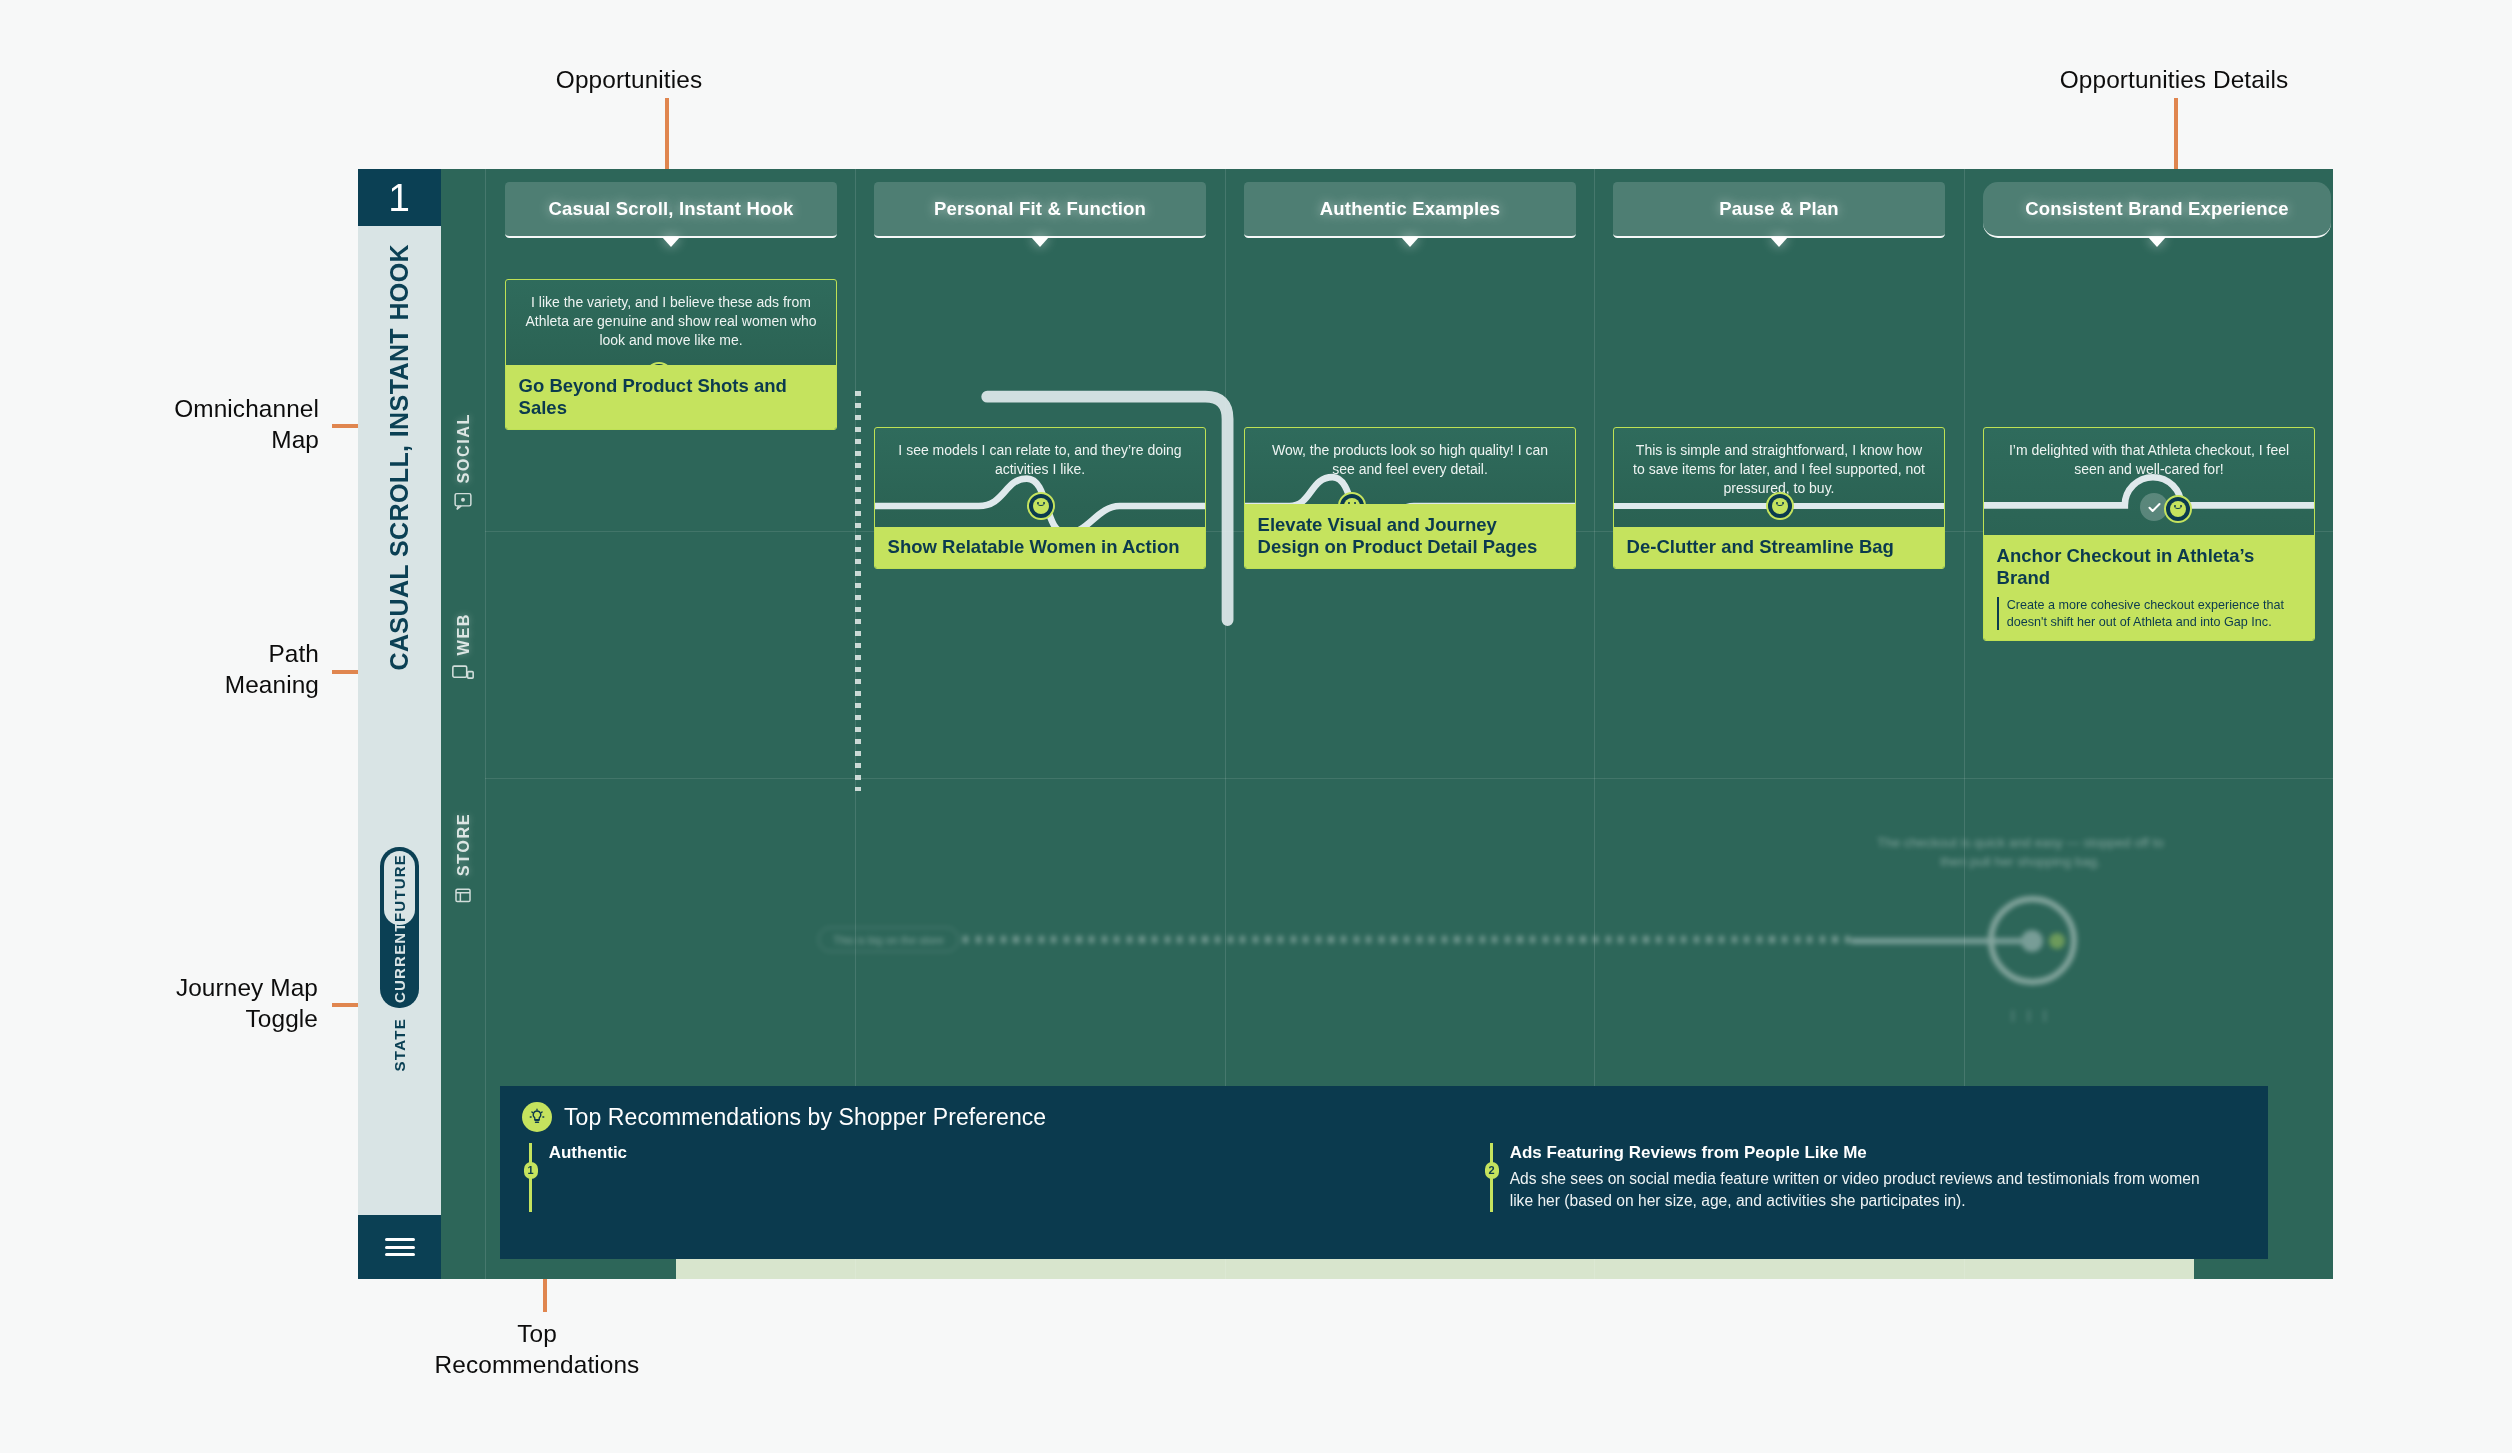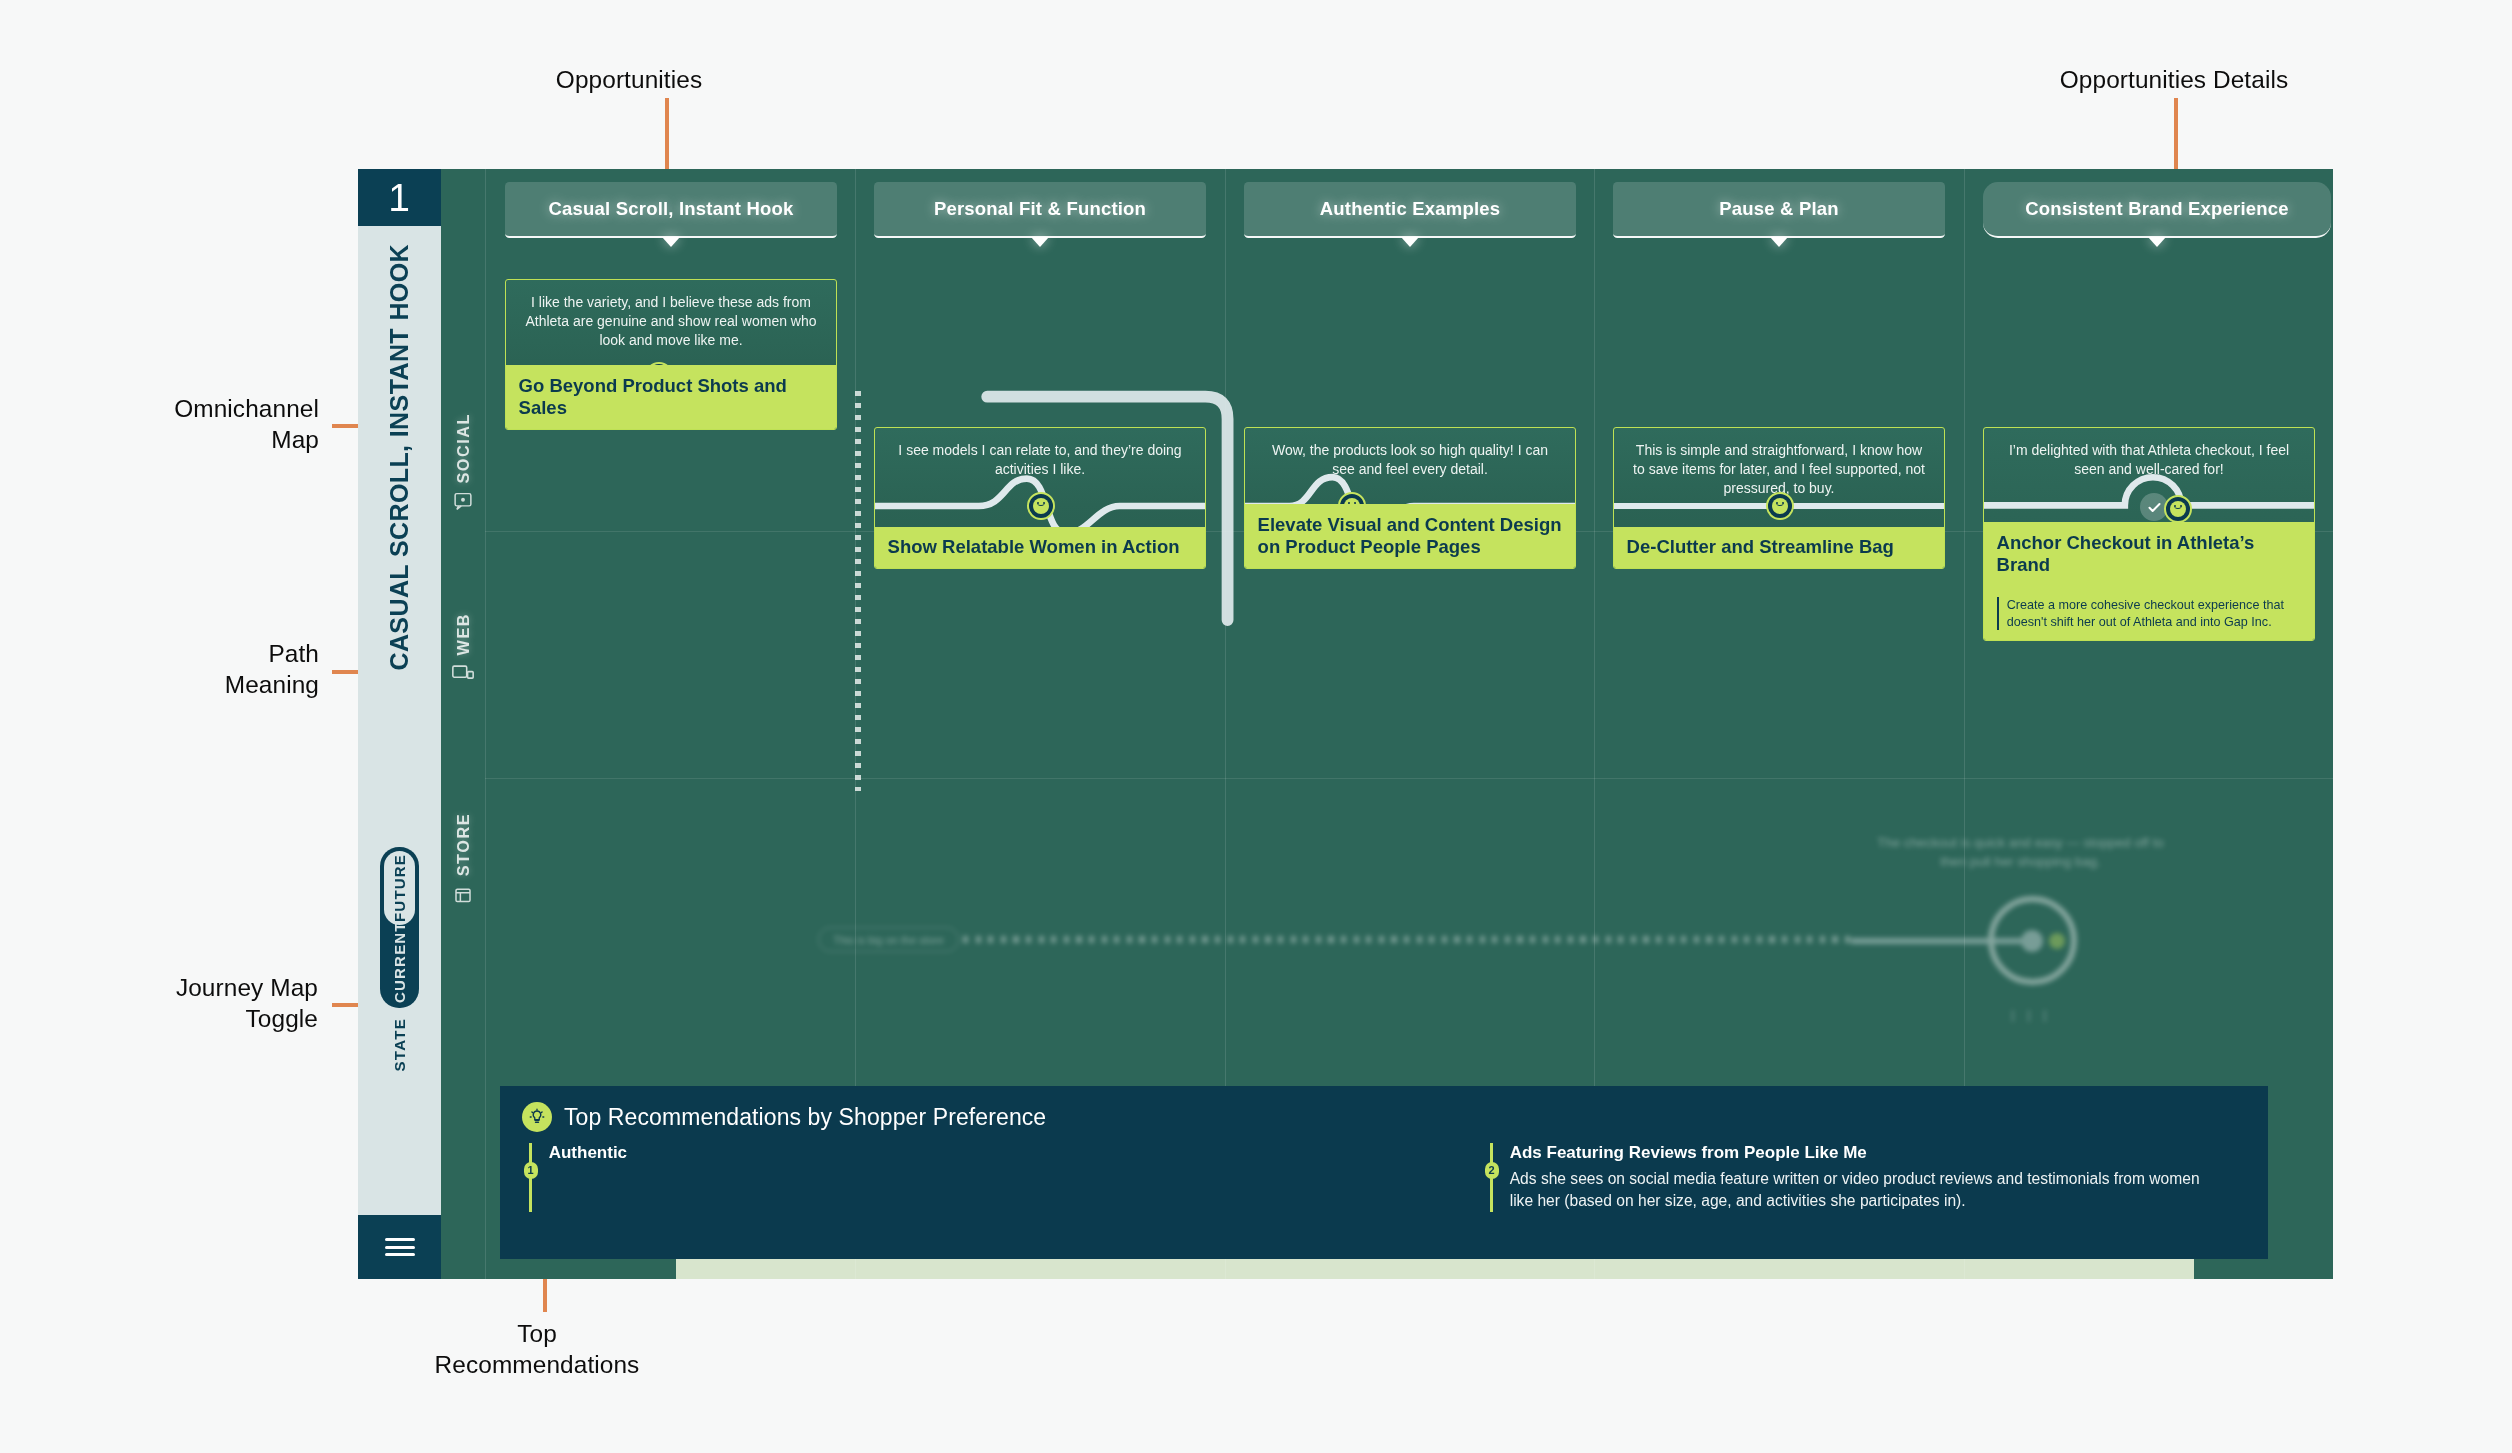--- a/index.html
+++ b/index.html
@@ -79,21 +79,21 @@
          border-right: 9.6px solid transparent; border-top: 10.4px solid #ffffff;
          filter: drop-shadow(0 0 6px rgba(255,255,255,.6)); }
 
   
   .card { position: absolute; border: 1.5px solid #bfe154; border-radius: 3px;
           overflow: hidden; background: linear-gradient(180deg,#2f6b5c 0%, #2b6354 55%, #295f51 100%); }
   .card .quote { color: #eef4f2; font-size: 14px; line-height: 1.38; text-align: center;
                  padding: 12.6px 16.3px 0 16.3px; }
   .card .label { background: #c5e35e; color: #0b3a4e; font-weight: bold;
                  font-size: 18.5px; line-height: 1.2; padding: 9.6px 12.6px; }
-  .card .label .desc { display: block; margin-top: 21px; font-size: 12.6px; font-weight: normal;
+  .card .label .desc { display: block; margin-top: 8px; font-size: 12.6px; font-weight: normal;
                  line-height: 1.32; border-left: 2.2px solid #0b3a4e; padding-left: 8.1px; color: #0b3a4e; }
 
   
   .smiley { position: absolute; width: 28px; height: 28px; border-radius: 50%;
             background: #0b3a4e; border: 2.2px solid #c5e35e; display: flex;
             align-items: center; justify-content: center; }
   .smiley .face { width: 16.3px; height: 16.3px; border-radius: 50%; background: #c5e35e;
             position: relative; }
   .smiley .face::before, .smiley .face::after { content: ""; position: absolute;
             width: 2.2px; height: 2.2px; border-radius: 50%; background: #0b3a4e; top: 4.4px; }
@@ -274,21 +274,21 @@
     <div class="card" style="left:886px; top:258px; width:332px; height:142px;">
       <div class="quote">Wow, the products look so high quality! I can see and feel every detail.</div>
       <svg style="position:absolute; left:0; top:46px; width:332px; height:64px; overflow:visible;" viewBox="0 0 448 86" width="332" height="64">
         <path d="M 0 43 H 60 C 90 43 88 4 118 4 C 148 4 142 82 172 82 C 200 82 198 43 228 43 H 448" fill="none" stroke="#dfe9ec" stroke-width="9" stroke-linecap="round"></path>
       </svg>
       <div class="smiley" style="left:93px; top:64px;">
         <div class="face"></div>
           <div class="mouth"></div>
       </div>
       <div class="label" style="position:absolute; left:0; right:0; bottom:0;">
-        <span>Elevate Visual and Content Design on Product People Pages</span>
+        <span>Elevate Visual and Journey Design on Product Detail Pages</span>
       </div>
     </div>
 
     <div class="card" style="left:1255px; top:258px; width:332px; height:142px;">
       <div class="quote">This is simple and straightforward, I know how to save items for later, and I feel supported, not pressured, to buy.</div>
       <div style="position:absolute; left:0; top:75px; width:332px; height:6px; background:#dfe9ec;"></div>
       <div class="smiley" style="left:152px; top:64px;">
         <div class="face"></div>
           <div class="mouth"></div>
       </div>

